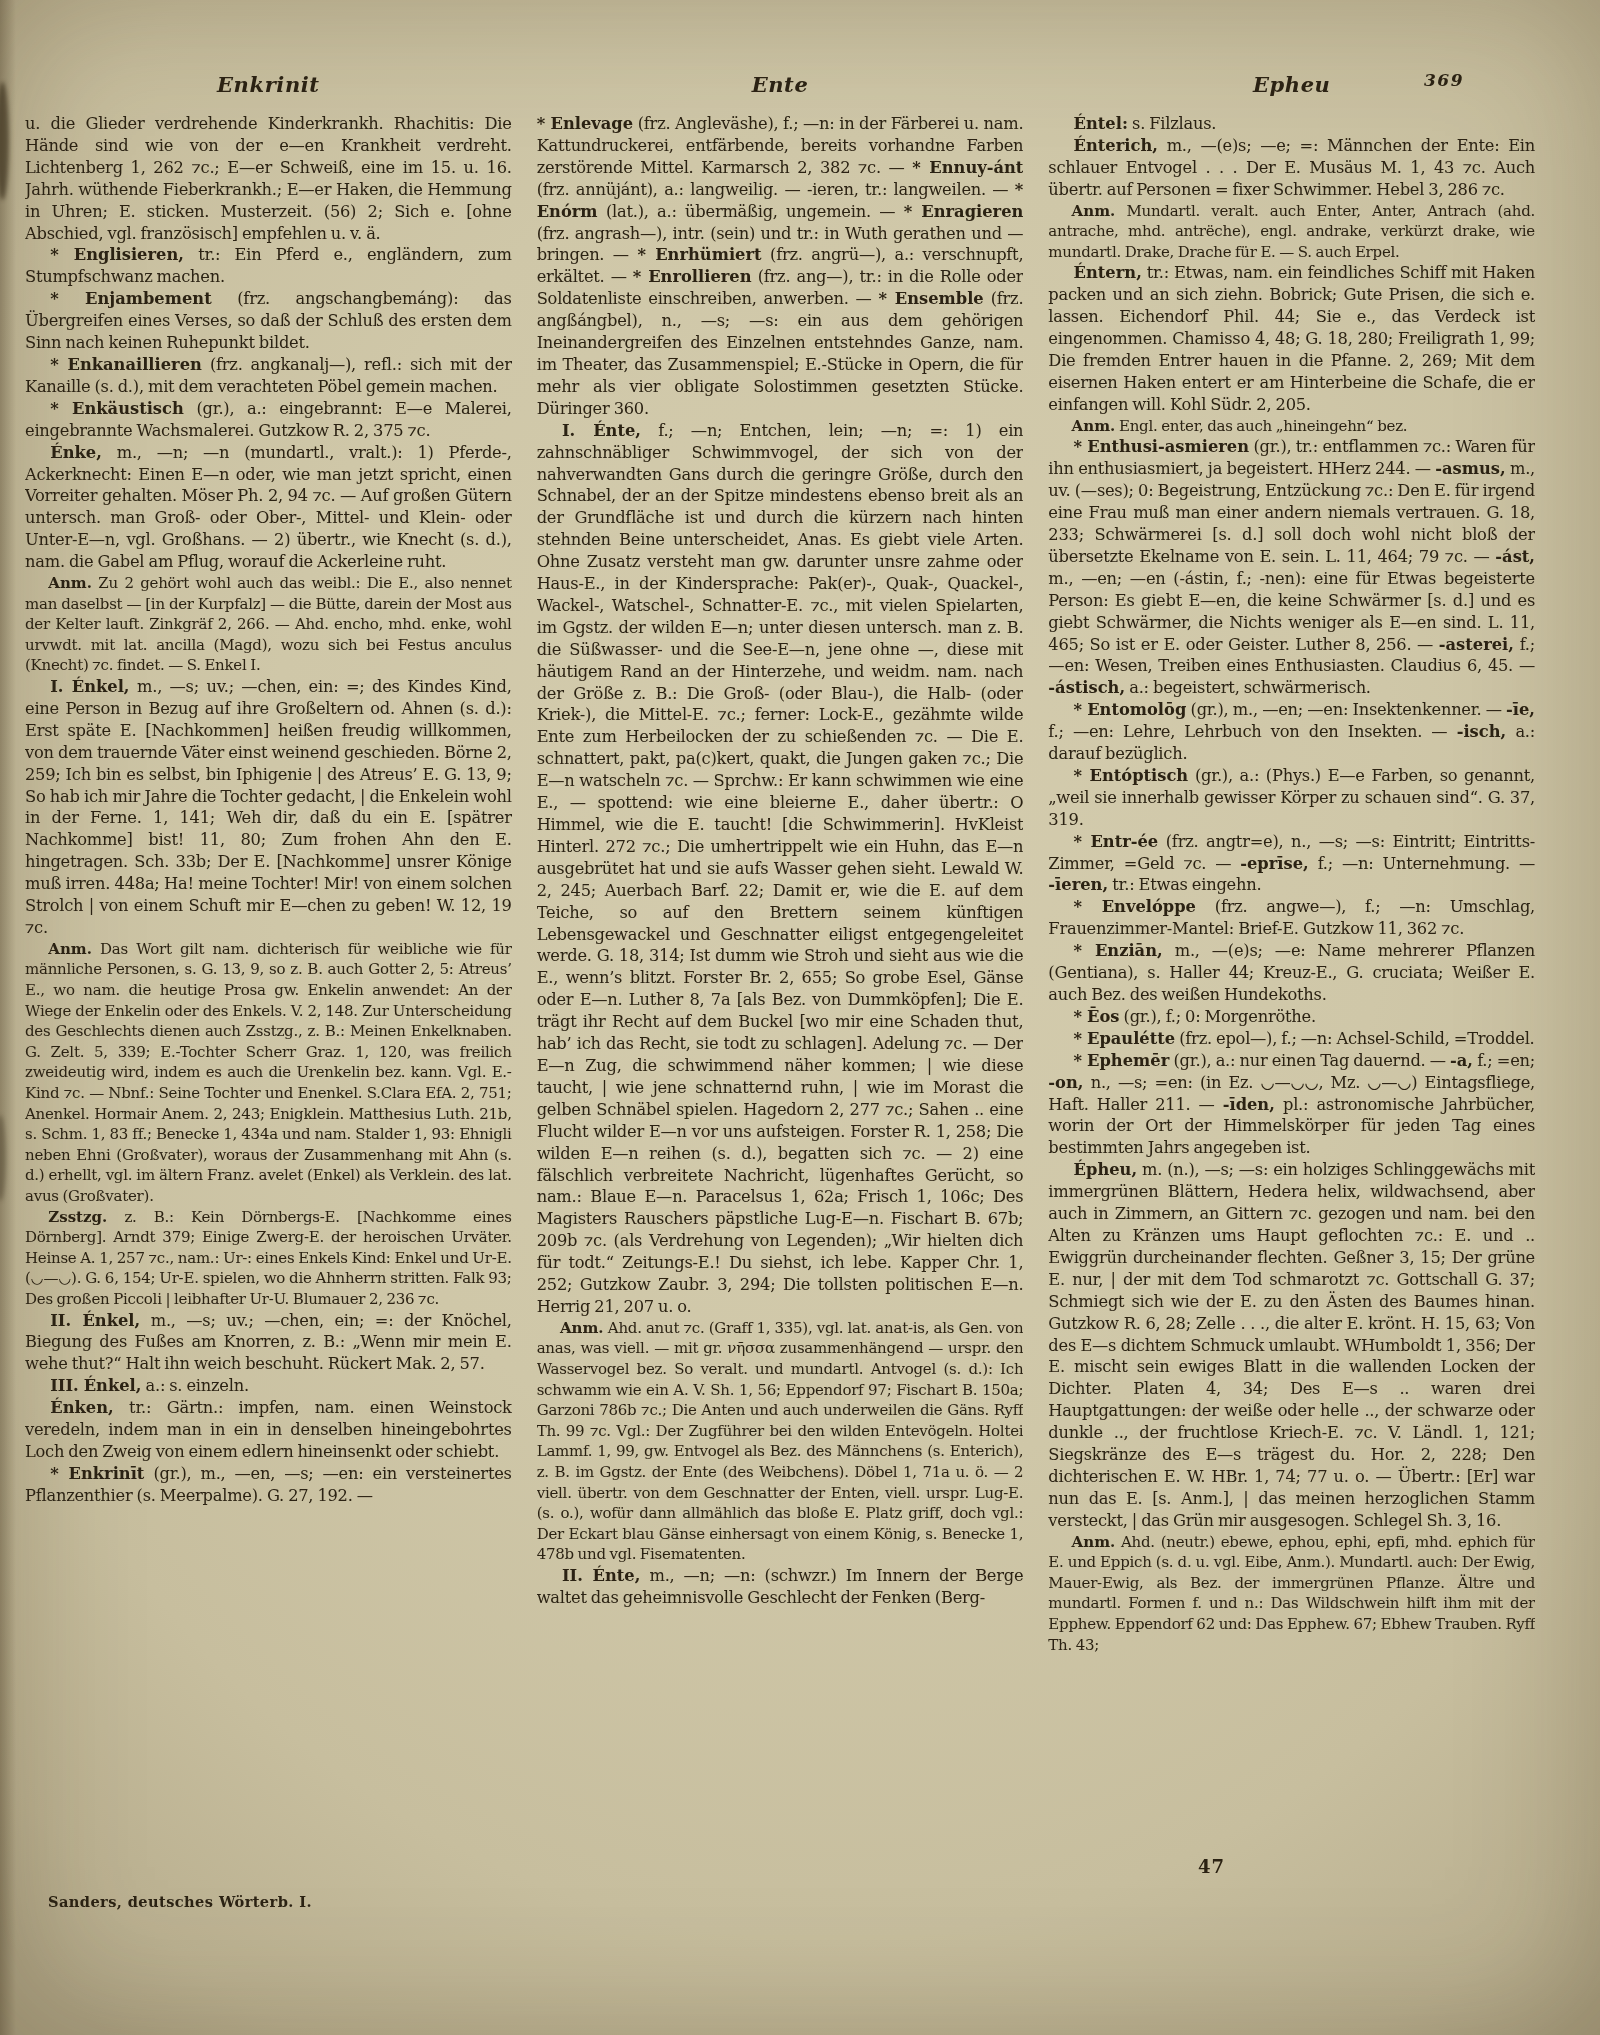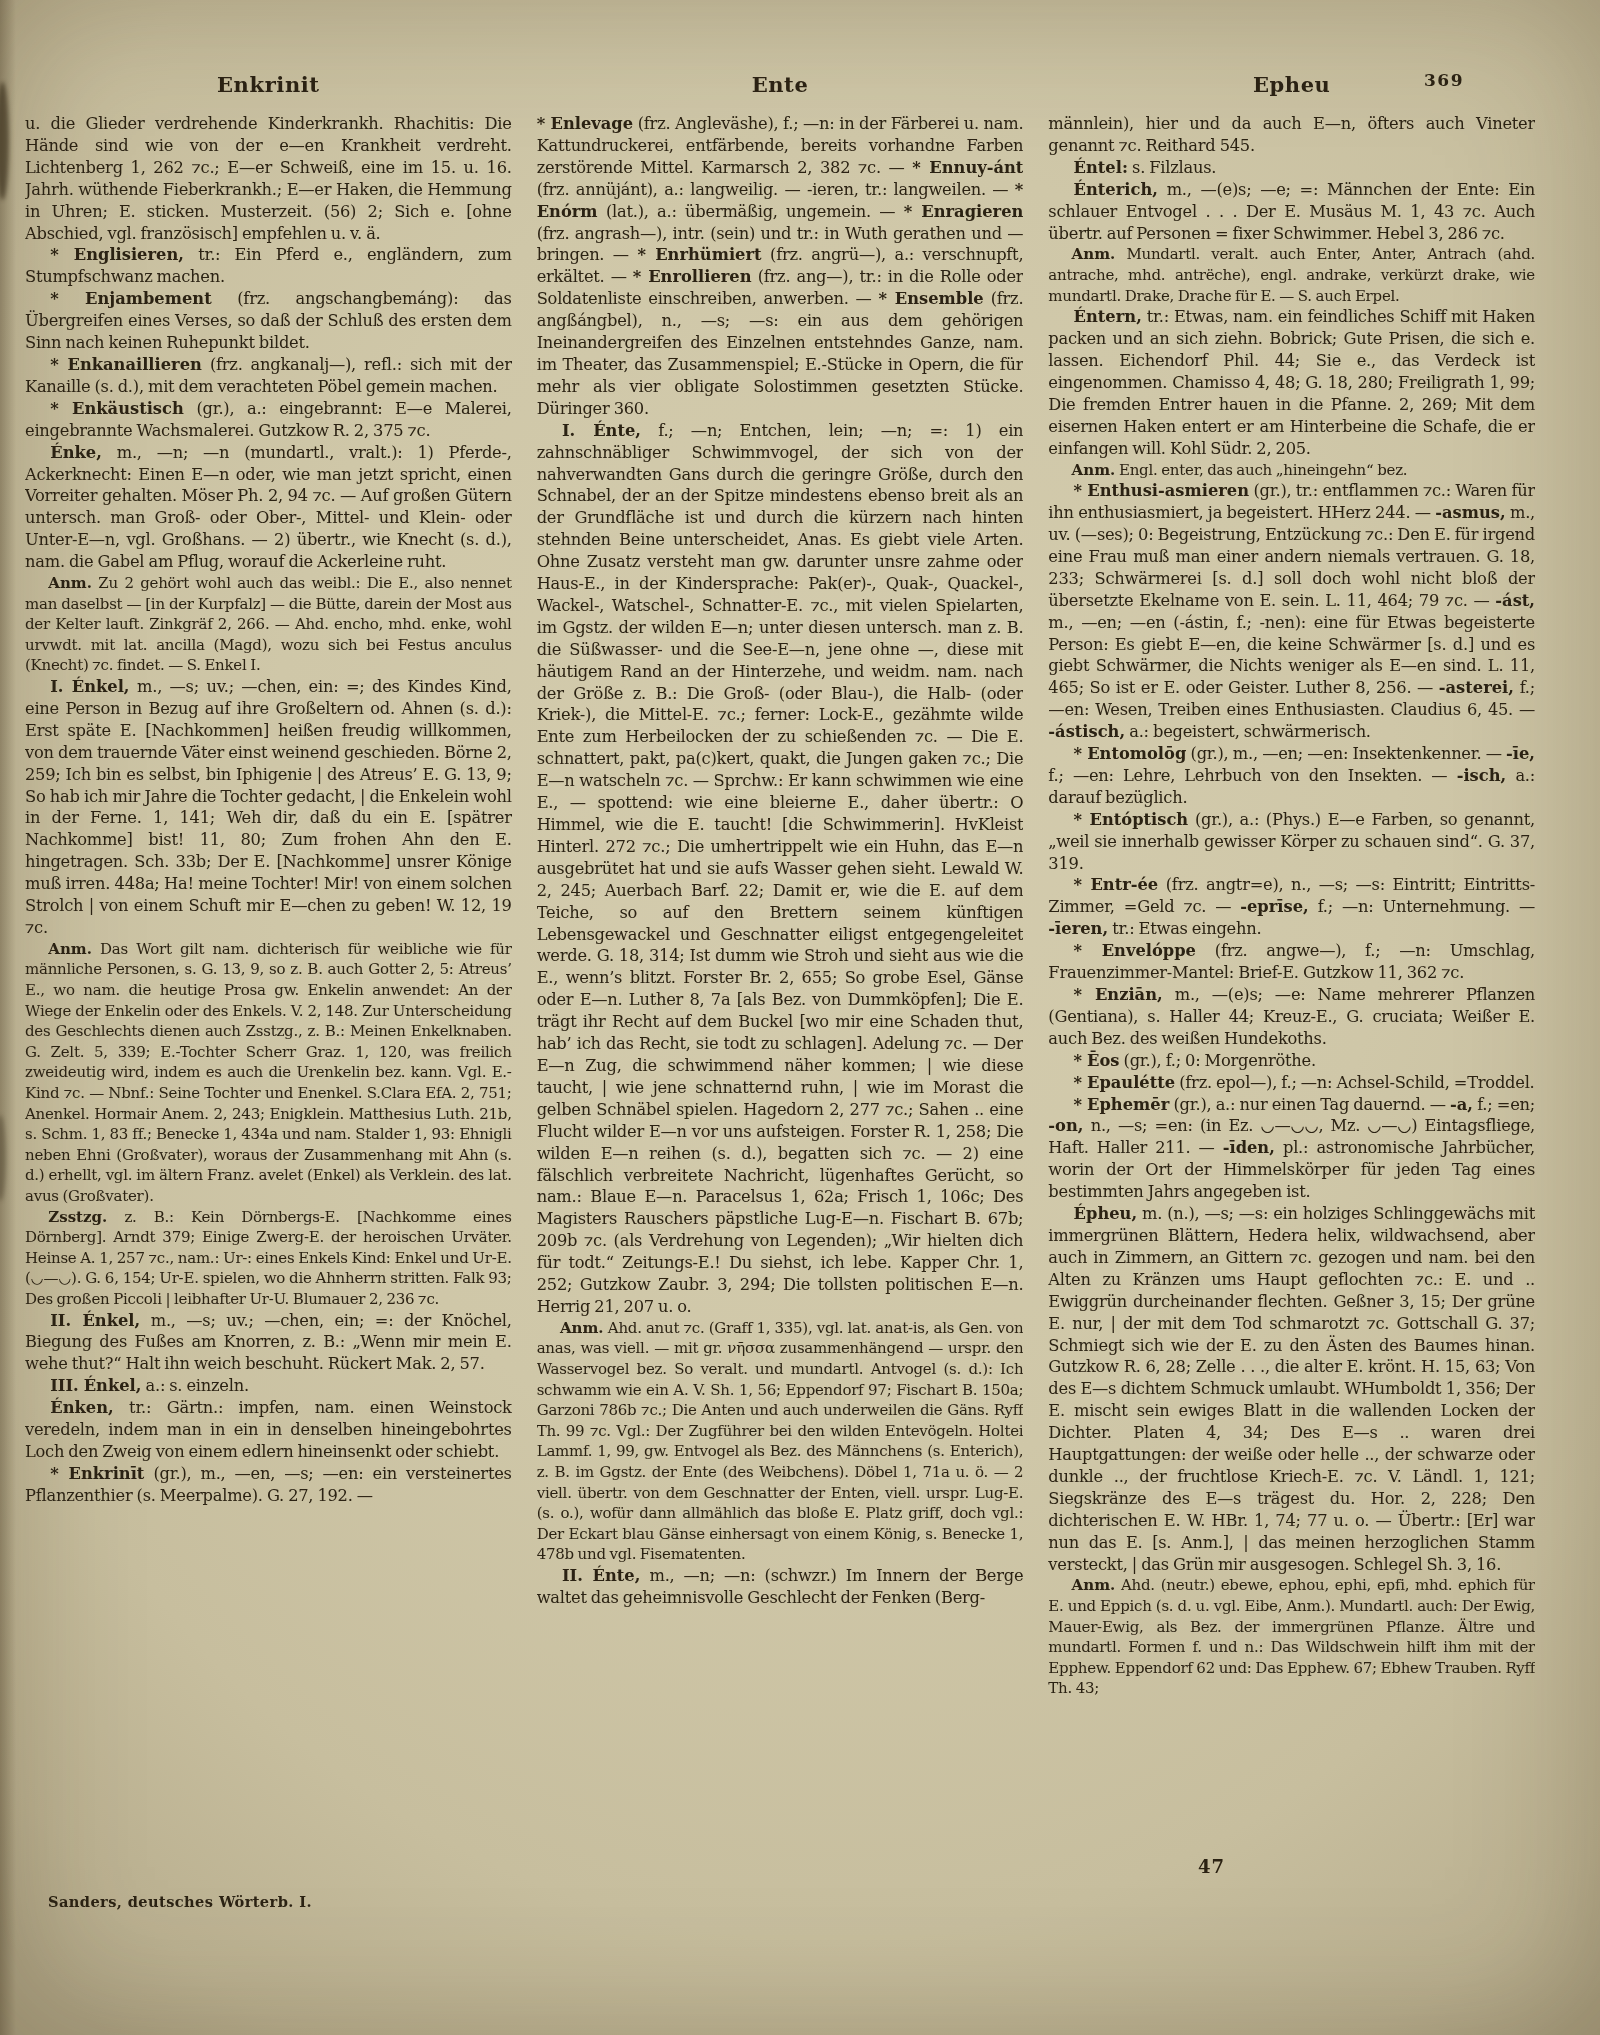--- a/index.html
+++ b/index.html
@@ -14,21 +14,21 @@
     background:radial-gradient(ellipse 1250px 1500px at 52% 40%,
       #d4ccae 0%, #cfc7a8 45%, #c7be9e 75%, #bbb191 92%, #b0a687 100%);
     box-shadow:inset 0 0 140px rgba(70,52,22,.28);
   }
   .edge-shadow{position:absolute;left:0;top:0;width:16px;height:100%;
     background:linear-gradient(to right, rgba(52,38,16,.30), rgba(52,38,16,0));}
   .smudge-a{position:absolute;left:-4px;top:82px;width:13px;height:118px;
     background:rgba(38,27,10,.55);border-radius:50%;filter:blur(2px);}
   .smudge-b{position:absolute;left:-5px;top:1115px;width:11px;height:86px;
     background:rgba(38,27,10,.30);border-radius:50%;filter:blur(2px);}
-  .header{position:relative;display:flex;gap:25px;padding:72px 65px 0 25px;}
+  .header{position:relative;display:flex;gap:25px;padding:72px 65px 0 25px;font-style:italic;}
   .header .head{flex:1;text-align:center;font-weight:700;font-size:21px;letter-spacing:.6px;}
   .pagenum{position:absolute;right:136px;top:70px;font-weight:700;font-size:17px;letter-spacing:1.5px;}
   .cols{display:flex;gap:25px;padding:16px 65px 0 25px;align-items:flex-start;}
   .col{flex:1;height:1775px;overflow:hidden;}
   p.para{
     margin:0;text-align:justify;text-indent:1.55em;
     font-size:16.3px;line-height:21.9px;
     letter-spacing:-.25px;word-spacing:-.8px;
   }
   p.continuation,p.flush{text-indent:0;}
@@ -69,21 +69,20 @@
         <p class="para entry"><span class="hw">Énken,</span><span> tr.: Gärtn.: impfen, nam. einen Weinstock veredeln, indem man in ein in denselben hineingebohrtes Loch den Zweig von einem edlern hineinsenkt oder schiebt.</span></p>
         <p class="para entry"><span class="hw">* Enkrinīt</span><span> (gr.), m., —en, —s; —en: ein versteinertes Pflanzenthier (s. Meerpalme). G. 27, 192. —</span></p>
       </div>
     <div class="col" id="col-1">
         <p class="para entry flush"><span class="hw">* Enlevage</span><span> (frz. Angleväshe), f.; —n: in der Färberei u. nam. Kattundruckerei, entfärbende, bereits vorhandne Farben zerstörende Mittel. Karmarsch 2, 382 ⁊c. — </span><span class="hw">* Ennuy-ánt</span><span> (frz. annüjánt), a.: langweilig. — -ieren, tr.: langweilen. — </span><span class="hw">* Enórm</span><span> (lat.), a.: übermäßig, ungemein. — </span><span class="hw">* Enragieren</span><span> (frz. angrash—), intr. (sein) und tr.: in Wuth gerathen und — bringen. — </span><span class="hw">* Enrhümiert</span><span> (frz. angrü—), a.: verschnupft, erkältet. — </span><span class="hw">* Enrollieren</span><span> (frz. ang—), tr.: in die Rolle oder Soldatenliste einschreiben, anwerben. — </span><span class="hw">* Ensemble</span><span> (frz. angßángbel), n., —s; —s: ein aus dem gehörigen Ineinandergreifen des Einzelnen entstehndes Ganze, nam. im Theater, das Zusammenspiel; E.-Stücke in Opern, die für mehr als vier obligate Solostimmen gesetzten Stücke. Düringer 360.</span></p>
         <p class="para entry"><span class="hw">I. Énte,</span><span> f.; —n; Entchen, lein; —n; =: 1) ein zahnschnäbliger Schwimmvogel, der sich von der nahverwandten Gans durch die geringre Größe, durch den Schnabel, der an der Spitze mindestens ebenso breit als an der Grundfläche ist und durch die kürzern nach hinten stehnden Beine unterscheidet, Anas. Es giebt viele Arten. Ohne Zusatz versteht man gw. darunter unsre zahme oder Haus-E., in der Kindersprache: Pak(er)-, Quak-, Quackel-, Wackel-, Watschel-, Schnatter-E. ⁊c., mit vielen Spielarten, im Ggstz. der wilden E—n; unter diesen untersch. man z. B. die Süßwasser- und die See-E—n, jene ohne —, diese mit häutigem Rand an der Hinterzehe, und weidm. nam. nach der Größe z. B.: Die Groß- (oder Blau-), die Halb- (oder Kriek-), die Mittel-E. ⁊c.; ferner: Lock-E., gezähmte wilde Ente zum Herbeilocken der zu schießenden ⁊c. — Die E. schnattert, pakt, pa(c)kert, quakt, die Jungen gaken ⁊c.; Die E—n watscheln ⁊c. — Sprchw.: Er kann schwimmen wie eine E., — spottend: wie eine bleierne E., daher übertr.: O Himmel, wie die E. taucht! [die Schwimmerin]. HvKleist Hinterl. 272 ⁊c.; Die umhertrippelt wie ein Huhn, das E—n ausgebrütet hat und sie aufs Wasser gehen sieht. Lewald W. 2, 245; Auerbach Barf. 22; Damit er, wie die E. auf dem Teiche, so auf den Brettern seinem künftigen Lebensgewackel und Geschnatter eiligst entgegengeleitet werde. G. 18, 314; Ist dumm wie Stroh und sieht aus wie die E., wenn’s blitzt. Forster Br. 2, 655; So grobe Esel, Gänse oder E—n. Luther 8, 7a [als Bez. von Dummköpfen]; Die E. trägt ihr Recht auf dem Buckel [wo mir eine Schaden thut, hab’ ich das Recht, sie todt zu schlagen]. Adelung ⁊c. — Der E—n Zug, die schwimmend näher kommen; | wie diese taucht, | wie jene schnatternd ruhn, | wie im Morast die gelben Schnäbel spielen. Hagedorn 2, 277 ⁊c.; Sahen .. eine Flucht wilder E—n vor uns aufsteigen. Forster R. 1, 258; Die wilden E—n reihen (s. d.), begatten sich ⁊c. — 2) eine fälschlich verbreitete Nachricht, lügenhaftes Gerücht, so nam.: Blaue E—n. Paracelsus 1, 62a; Frisch 1, 106c; Des Magisters Rauschers päpstliche Lug-E—n. Fischart B. 67b; 209b ⁊c. (als Verdrehung von Legenden); „Wir hielten dich für todt.“ Zeitungs-E.! Du siehst, ich lebe. Kapper Chr. 1, 252; Gutzkow Zaubr. 3, 294; Die tollsten politischen E—n. Herrig 21, 207 u. o.</span></p>
         <p class="para anm"><span class="hw">Anm.</span><span> Ahd. anut ⁊c. (Graff 1, 335), vgl. lat. anat-is, als Gen. von anas, was viell. — mit gr. νῆσσα zusammenhängend — urspr. den Wasservogel bez. So veralt. und mundartl. Antvogel (s. d.): Ich schwamm wie ein A. V. Sh. 1, 56; Eppendorf 97; Fischart B. 150a; Garzoni 786b ⁊c.; Die Anten und auch underweilen die Gäns. Ryff Th. 99 ⁊c. Vgl.: Der Zugführer bei den wilden Entevögeln. Holtei Lammf. 1, 99, gw. Entvogel als Bez. des Männchens (s. Enterich), z. B. im Ggstz. der Ente (des Weibchens). Döbel 1, 71a u. ö. — 2 viell. übertr. von dem Geschnatter der Enten, viell. urspr. Lug-E. (s. o.), wofür dann allmählich das bloße E. Platz griff, doch vgl.: Der Eckart blau Gänse einhersagt von einem König, s. Benecke 1, 478b und vgl. Fisematenten.</span></p>
         <p class="para entry"><span class="hw">II. Énte,</span><span> m., —n; —n: (schwzr.) Im Innern der Berge waltet das geheimnisvolle Geschlecht der Fenken (Berg-</span></p>
       </div>
     <div class="col" id="col-2">
-        <p class="para continuation"><span>männlein), hier und da auch E—n, öfters auch Vineter genannt ⁊c. Reithard 545.</span></p>
         <p class="para entry"><span class="hw">Éntel:</span><span> s. Filzlaus.</span></p>
         <p class="para entry"><span class="hw">Énterich,</span><span> m., —(e)s; —e; =: Männchen der Ente: Ein schlauer Entvogel . . . Der E. Musäus M. 1, 43 ⁊c. Auch übertr. auf Personen = fixer Schwimmer. Hebel 3, 286 ⁊c.</span></p>
         <p class="para anm"><span class="hw">Anm.</span><span> Mundartl. veralt. auch Enter, Anter, Antrach (ahd. antrache, mhd. antrëche), engl. andrake, verkürzt drake, wie mundartl. Drake, Drache für E. — S. auch Erpel.</span></p>
         <p class="para entry"><span class="hw">Éntern,</span><span> tr.: Etwas, nam. ein feindliches Schiff mit Haken packen und an sich ziehn. Bobrick; Gute Prisen, die sich e. lassen. Eichendorf Phil. 44; Sie e., das Verdeck ist eingenommen. Chamisso 4, 48; G. 18, 280; Freiligrath 1, 99; Die fremden Entrer hauen in die Pfanne. 2, 269; Mit dem eisernen Haken entert er am Hinterbeine die Schafe, die er einfangen will. Kohl Südr. 2, 205.</span></p>
         <p class="para anm"><span class="hw">Anm.</span><span> Engl. enter, das auch „hineingehn“ bez.</span></p>
         <p class="para entry"><span class="hw">* Enthusi-asmieren</span><span> (gr.), tr.: entflammen ⁊c.: Waren für ihn enthusiasmiert, ja begeistert. HHerz 244. — </span><span class="hw">-asmus,</span><span> m., uv. (—ses); 0: Begeistrung, Entzückung ⁊c.: Den E. für irgend eine Frau muß man einer andern niemals vertrauen. G. 18, 233; Schwärmerei [s. d.] soll doch wohl nicht bloß der übersetzte Ekelname von E. sein. L. 11, 464; 79 ⁊c. — </span><span class="hw">-ást,</span><span> m., —en; —en (-ástin, f.; -nen): eine für Etwas begeisterte Person: Es giebt E—en, die keine Schwärmer [s. d.] und es giebt Schwärmer, die Nichts weniger als E—en sind. L. 11, 465; So ist er E. oder Geister. Luther 8, 256. — </span><span class="hw">-asterei,</span><span> f.; —en: Wesen, Treiben eines Enthusiasten. Claudius 6, 45. — </span><span class="hw">-ástisch,</span><span> a.: begeistert, schwärmerisch.</span></p>
         <p class="para entry"><span class="hw">* Entomolōg</span><span> (gr.), m., —en; —en: Insektenkenner. — </span><span class="hw">-īe,</span><span> f.; —en: Lehre, Lehrbuch von den Insekten. — </span><span class="hw">-isch,</span><span> a.: darauf bezüglich.</span></p>
         <p class="para entry"><span class="hw">* Entóptisch</span><span> (gr.), a.: (Phys.) E—e Farben, so genannt, „weil sie innerhalb gewisser Körper zu schauen sind“. G. 37, 319.</span></p>
         <p class="para entry"><span class="hw">* Entr-ée</span><span> (frz. angtr=e), n., —s; —s: Eintritt; Eintritts-Zimmer, =Geld ⁊c. — </span><span class="hw">-eprīse,</span><span> f.; —n: Unternehmung. — </span><span class="hw">-īeren,</span><span> tr.: Etwas eingehn.</span></p>
         <p class="para entry"><span class="hw">* Envelóppe</span><span> (frz. angwe—), f.; —n: Umschlag, Frauenzimmer-Mantel: Brief-E. Gutzkow 11, 362 ⁊c.</span></p>

